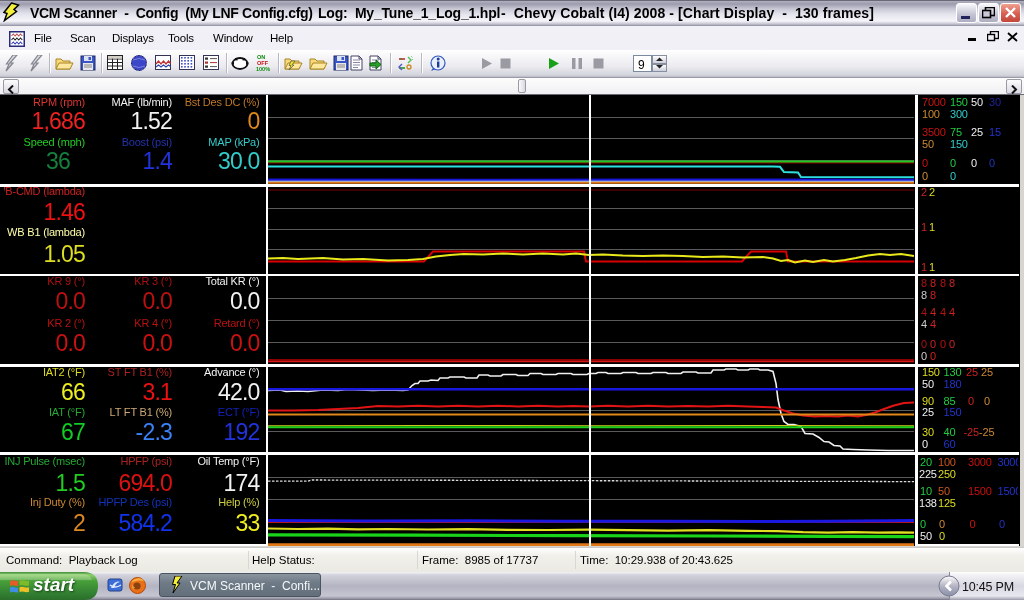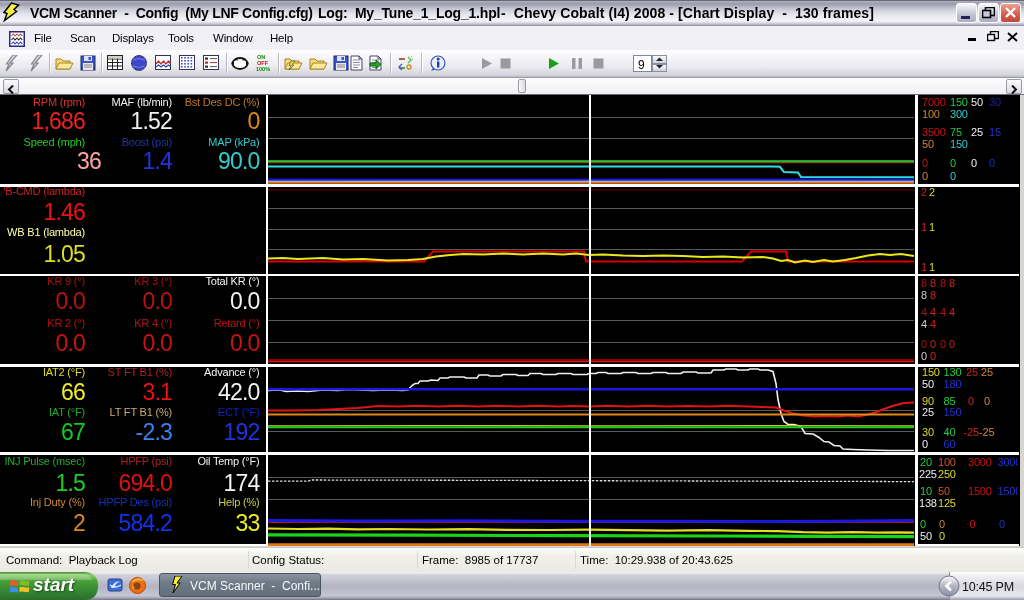--- a/index.html
+++ b/index.html
@@ -238,25 +238,25 @@
 <div class="abs" id="chartzone"></div>
 
 <div class="abs vpanel" style="top:95.0px;height:89.0px">
 <div class="lbl" style="right:181px;top:1.7px;color:#d33">RPM (rpm)</div>
 <div class="val" style="right:181px;top:15.2px;color:#e22">1,686</div>
 <div class="lbl" style="right:94px;top:1.7px;color:#f2f2f2">MAF (lb/min)</div>
 <div class="val" style="right:94px;top:15.2px;color:#f2f2f2">1.52</div>
 <div class="lbl" style="right:6.5px;top:1.7px;color:#c07828">Bst Des DC (%)</div>
 <div class="val" style="right:6.5px;top:15.2px;color:#e08818">0</div>
 <div class="lbl" style="right:181px;top:42.1px;color:#2c2">Speed (mph)</div>
-<div class="val" style="right:165px;top:54.9px;color:#fca5a5">36</div>
+<div class="val" style="right:196px;top:54.9px;color:#15803d">36</div>
 <div class="lbl" style="right:94px;top:42.1px;color:#23a">Boost (psi)</div>
 <div class="val" style="right:94px;top:54.9px;color:#23d">1.4</div>
 <div class="lbl" style="right:6.5px;top:42.1px;color:#3cc">MAP (kPa)</div>
-<div class="val" style="right:6.5px;top:54.9px;color:#3cc">90.0</div>
+<div class="val" style="right:6.5px;top:54.9px;color:#3cc">30.0</div>
 </div>
 <div class="abs spanel" style="top:95.0px;height:89.0px">
 <div class="sl" style="left:3px;top:2.1px;color:#c11">7000</div>
 <div class="sl" style="left:31px;top:2.1px;color:#2c4">150</div>
 <div class="sl" style="left:52px;top:2.1px;color:#eee">50</div>
 <div class="sl" style="left:70px;top:2.1px;color:#229">30</div>
 <div class="sl" style="left:3px;top:13.9px;color:#c83">100</div>
 <div class="sl" style="left:31px;top:13.9px;color:#3cc">300</div>
 <div class="sl" style="left:3px;top:31.9px;color:#c11">3500</div>
 <div class="sl" style="left:31px;top:31.9px;color:#2c4">75</div>
@@ -448,21 +448,21 @@
 <div class="abs hsep" style="top:452px;height:3px"></div>
 <div class="abs" style="left:266px;top:95px;width:2px;height:451px;background:#fff"></div>
 <div class="abs" style="left:915px;top:95px;width:3px;height:451px;background:#fff"></div>
 <div class="abs" style="left:589px;top:95px;width:2px;height:451px;background:#fff"></div>
 
 <div class="abs" id="statusbar">
 <i class="abs" style="left:248px;top:3px;width:1px;height:18px;background:#d8d8d2"></i>
 <i class="abs" style="left:417px;top:3px;width:1px;height:18px;background:#d8d8d2"></i>
 <i class="abs" style="left:575px;top:3px;width:1px;height:18px;background:#d8d8d2"></i>
 <span class="abs" style="left:6px;top:6px">Command:&nbsp; Playback Log</span>
-<span class="abs" style="left:252px;top:6px">Config Status:</span>
+<span class="abs" style="left:252px;top:6px">Help Status:</span>
 <span class="abs" style="left:422px;top:6px">Frame:&nbsp; 8985 of 17737</span>
 <span class="abs" style="left:580px;top:6px">Time:&nbsp; 10:29.938 of 20:43.625</span>
 </div>
 <div class="abs" id="taskbar"></div>
 <div class="abs" id="tray"></div>
 <svg class="abs" style="left:0;top:572px" width="100" height="28" viewBox="0 0 100 28">
 <defs>
       <linearGradient id="sg" x1="0" y1="0" x2="0" y2="1">
 <stop offset="0" stop-color="#3f8e3f"></stop>
         <stop offset="0.1" stop-color="#8ed06a"></stop>

